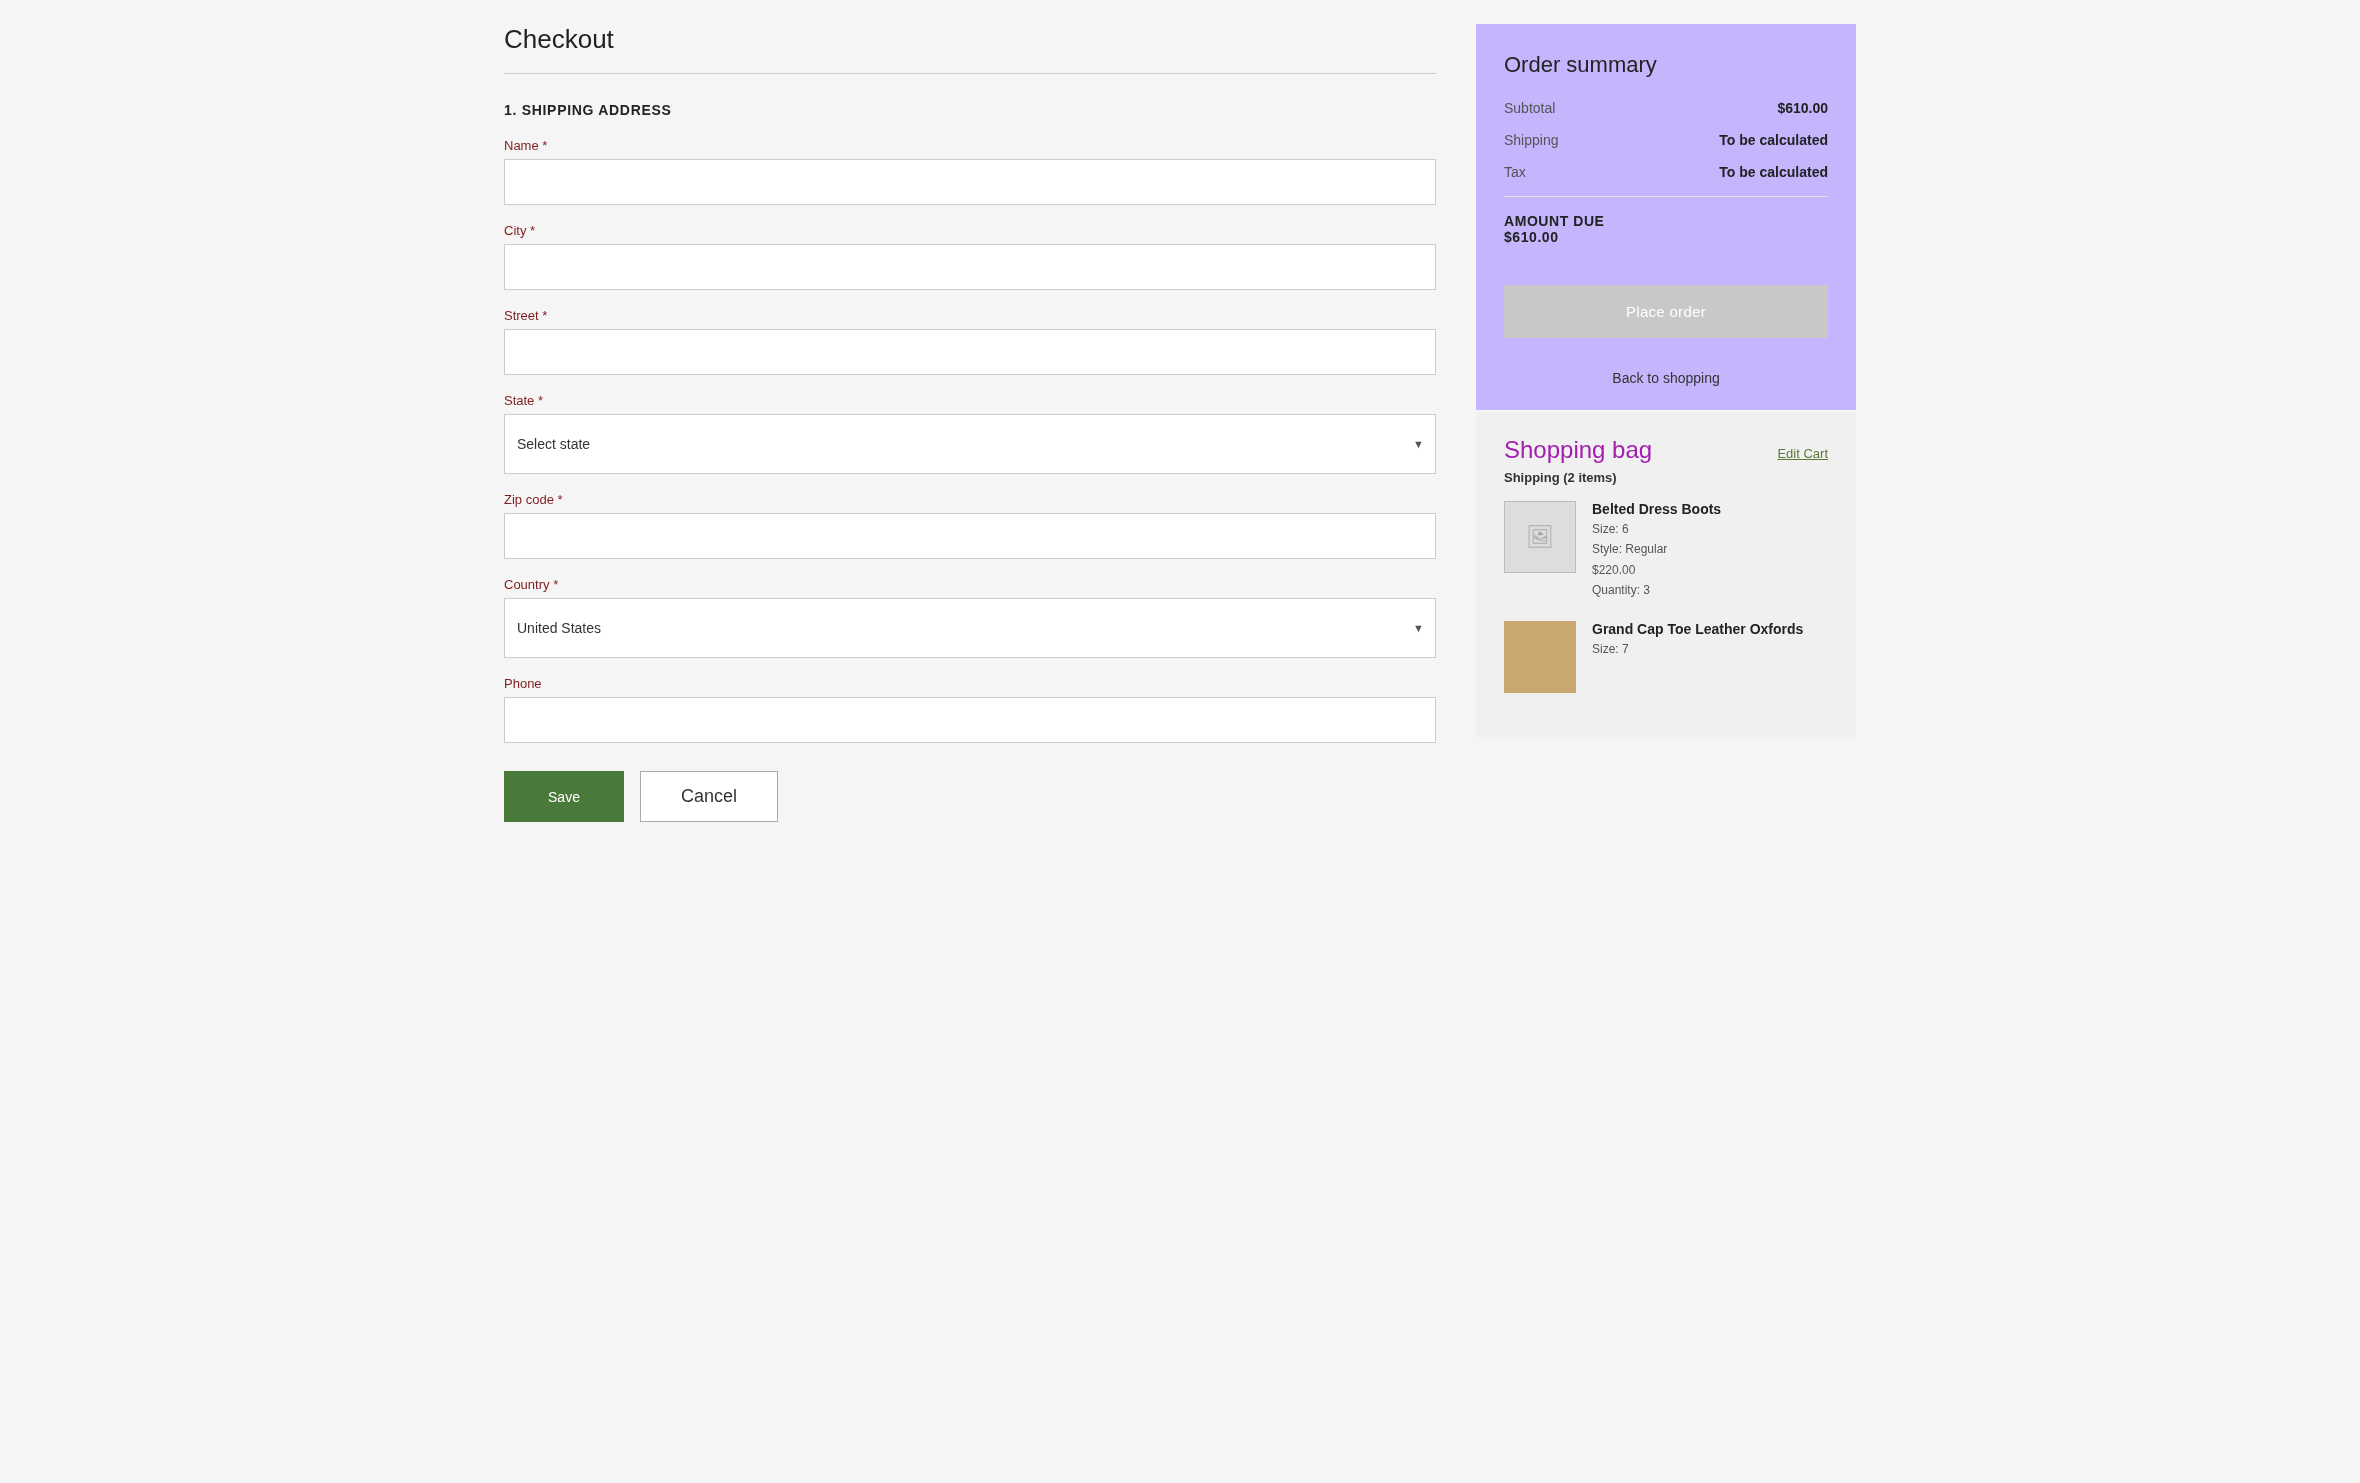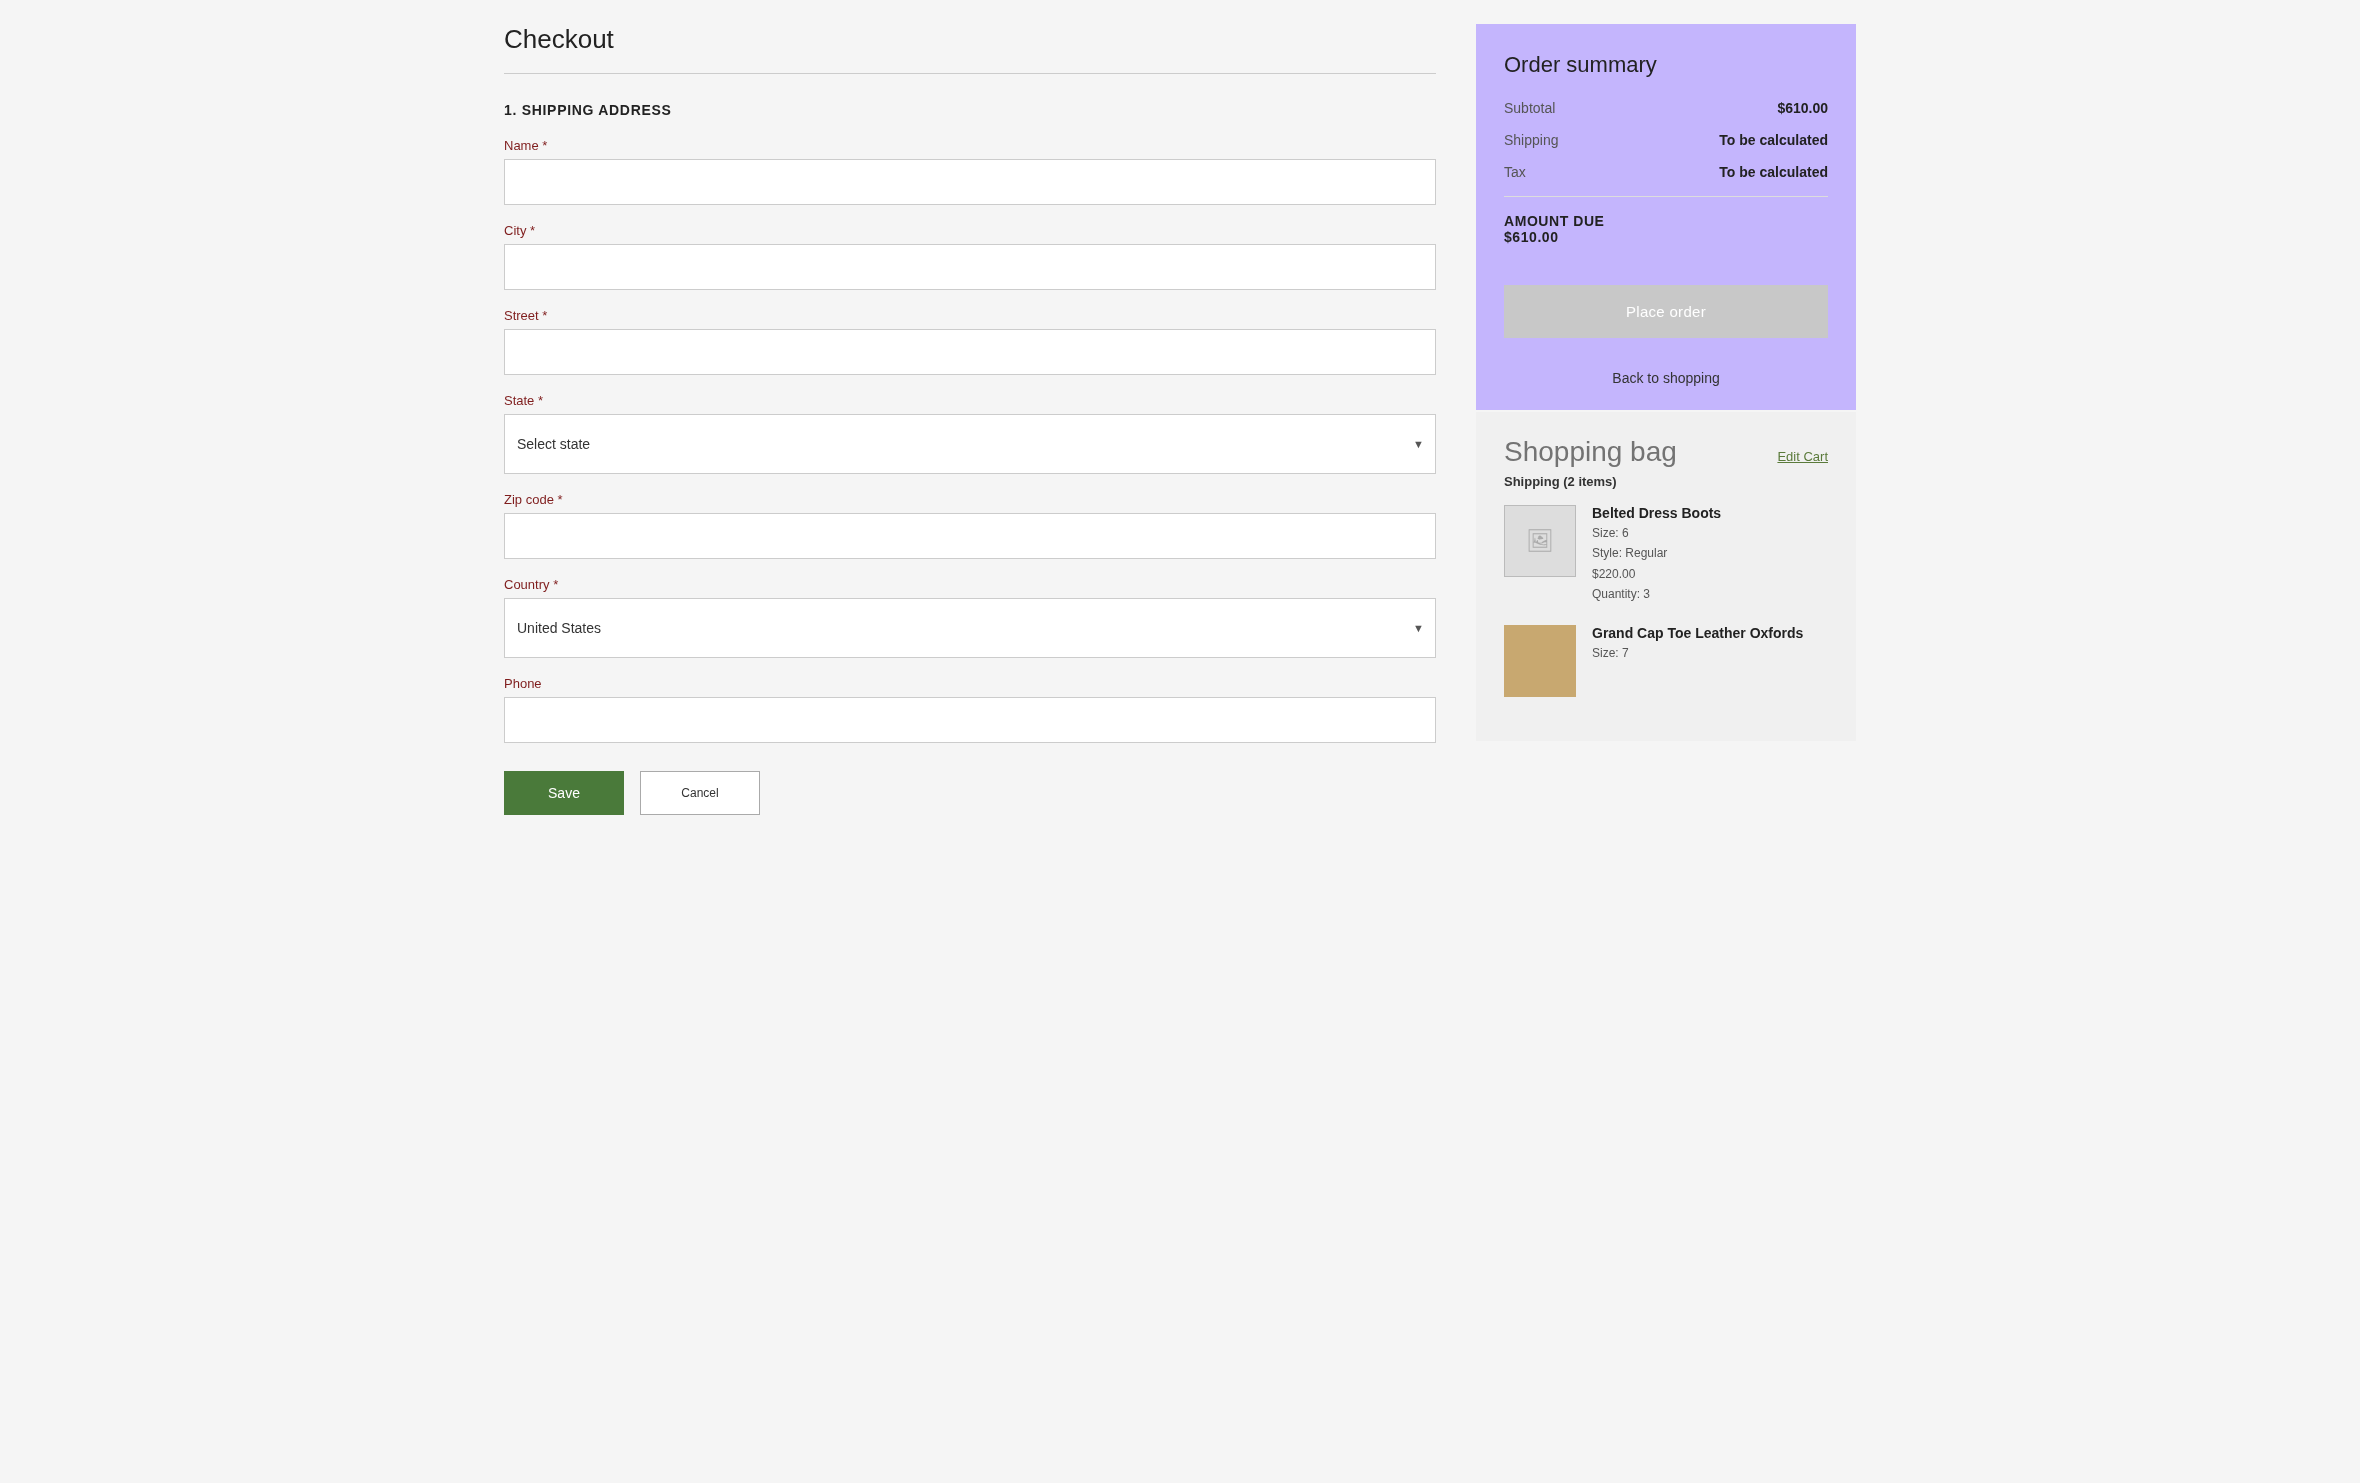--- a/index.html
+++ b/index.html
@@ -100,21 +100,21 @@
       padding: 14px 40px;
       font-size: 14px;
       cursor: pointer;
       min-width: 120px;
     }
     .btn-cancel {
       background: #fff;
       color: #333;
       border: 1.5px solid #aaa;
       padding: 14px 40px;
-      font-size: 12px;
+      font-size: 18px;
       cursor: pointer;
       min-width: 120px;
     }
 
     
     .order-summary-card {
       background: #c4b5fd;
       padding: 28px 28px 24px 28px;
       margin-bottom: 2px;
     }
@@ -177,23 +177,23 @@
       padding: 24px 28px 24px 28px;
       margin-top: 0;
     }
     .shopping-bag-header {
       display: flex;
       justify-content: space-between;
       align-items: baseline;
       margin-bottom: 6px;
     }
     .shopping-bag-title {
-      font-size: 28px;
+      font-size: 24px;
       font-weight: 400;
-      color: #737373;
+      color: #a21caf;
     }
     .edit-cart-link {
       font-size: 13px;
       color: #5a7a3a;
       text-decoration: underline;
       cursor: pointer;
     }
     .shipping-items-label {
       font-size: 13px;
       font-weight: 700;

